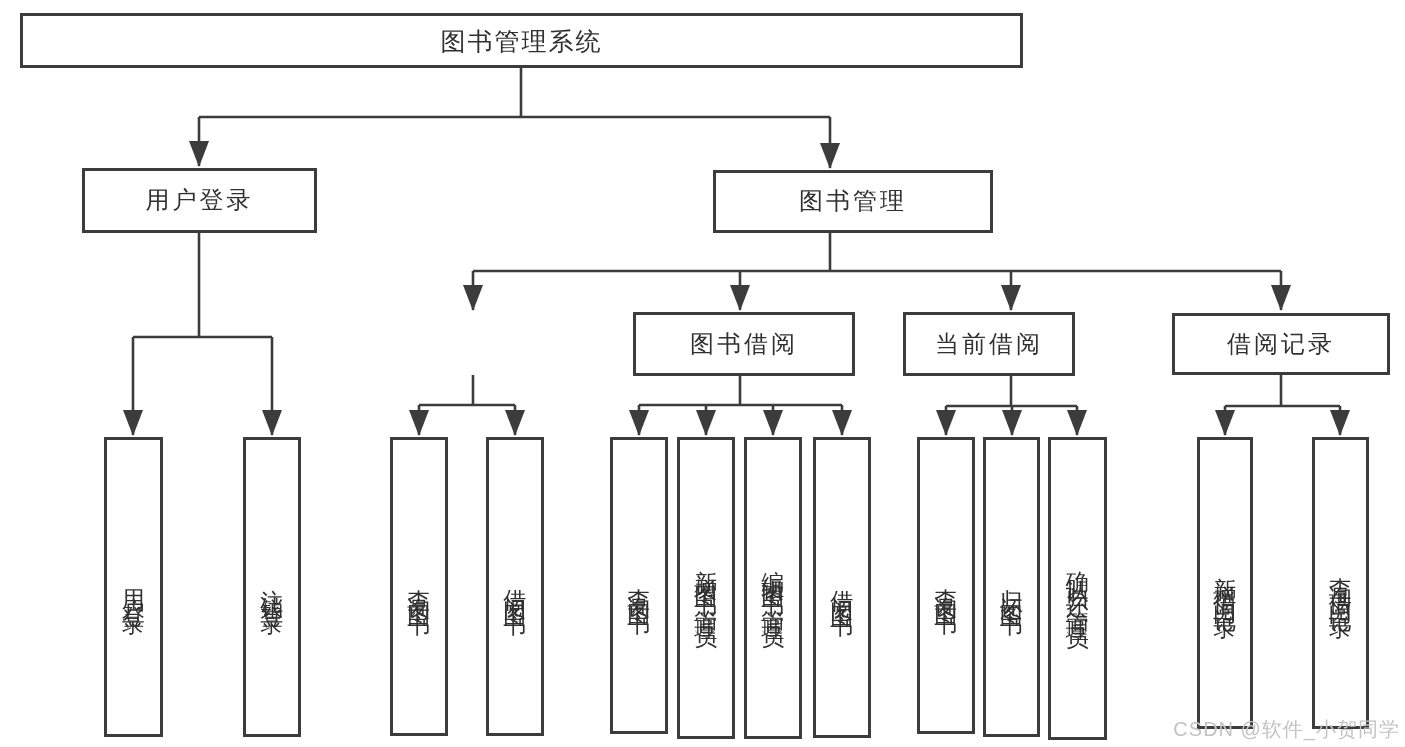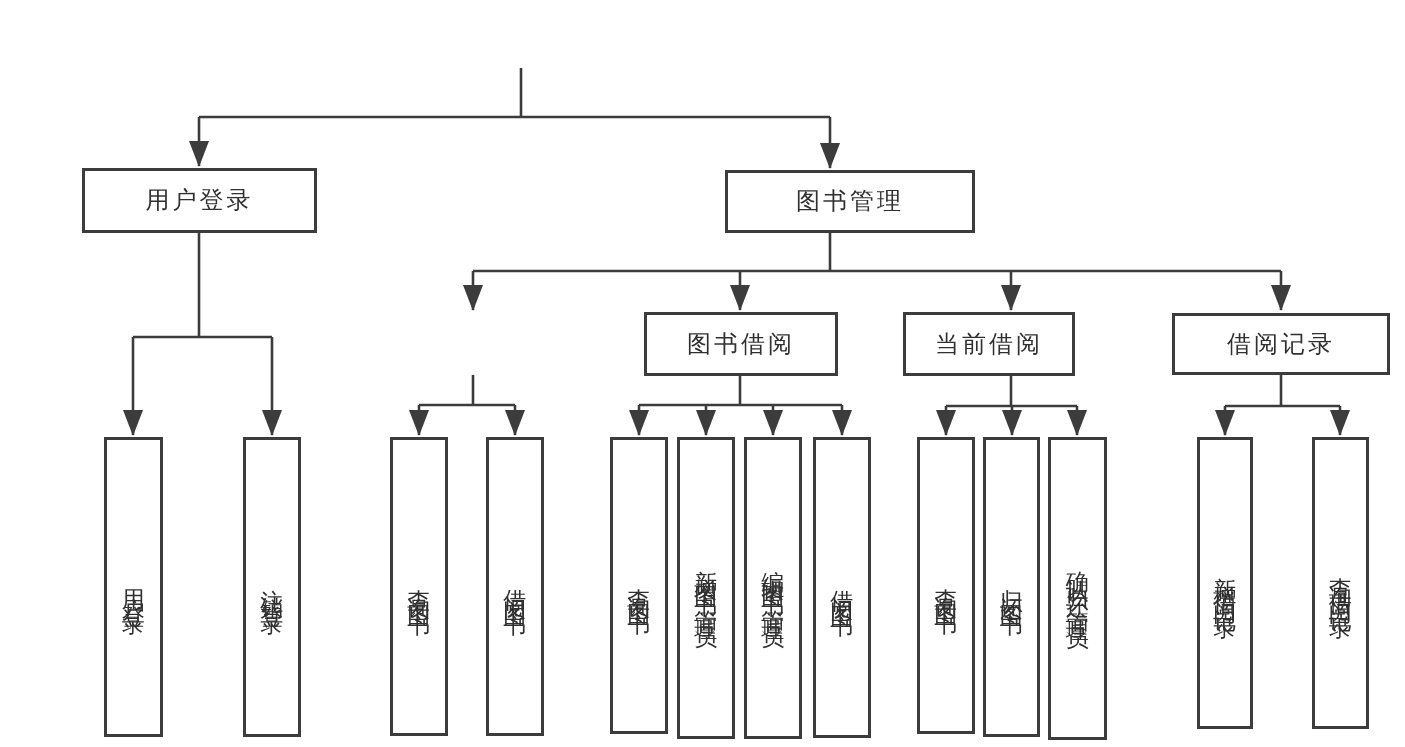--- a/index.html
+++ b/index.html
@@ -99,25 +99,26 @@
     <line x1="842" y1="405" x2="842" y2="435" stroke="#3c3c3c" stroke-width="2.6" marker-end="url(#arrow)"></line>
 
     <line x1="946" y1="406" x2="946" y2="435" stroke="#3c3c3c" stroke-width="2.6" marker-end="url(#arrow)"></line>
     <line x1="1012" y1="406" x2="1012" y2="435" stroke="#3c3c3c" stroke-width="2.6" marker-end="url(#arrow)"></line>
     <line x1="1077" y1="406" x2="1077" y2="435" stroke="#3c3c3c" stroke-width="2.6" marker-end="url(#arrow)"></line>
 
     <line x1="1225" y1="406" x2="1225" y2="435" stroke="#3c3c3c" stroke-width="2.6" marker-end="url(#arrow)"></line>
     <line x1="1340" y1="406" x2="1340" y2="435" stroke="#3c3c3c" stroke-width="2.6" marker-end="url(#arrow)"></line>
   </svg>
 
+  <div class="node h title" style="left:20px; top:13px; width:1003px; height:55px;">图书管理系统</div>
 
   <div class="node h" style="left:82px; top:168px; width:235px; height:65px;">用户登录</div>
-  <div class="node h" style="left:713px; top:170px; width:250px; height:63px;margin-left:12px;">图书管理</div>
+  <div class="node h" style="left:713px; top:170px; width:280px; height:63px;">图书管理</div>
 
-  <div class="node h" style="left:633px; top:312px; width:194px; height:64px;margin-left:11px;">图书借阅</div>
+  <div class="node h" style="left:633px; top:312px; width:222px; height:64px;">图书借阅</div>
   <div class="node h" style="left:903px; top:312px; width:172px; height:64px;">当前借阅</div>
   <div class="node h" style="left:1172px; top:313px; width:218px; height:62px;">借阅记录</div>
 
   <div class="node v" style="left:104px; top:437px; width:59px; height:300px;">用户登录</div>
   <div class="node v" style="left:243px; top:437px; width:58px; height:300px;">注销登录</div>
 
   <div class="node v" style="left:390px; top:437px; width:58px; height:299px;">查询图书</div>
   <div class="node v" style="left:486px; top:437px; width:58px; height:299px;">借阅图书</div>
 
   <div class="node v" style="left:610px; top:437px; width:58px; height:297px;">查询图书</div>
@@ -125,13 +126,14 @@
   <div class="node v" style="left:744px; top:437px; width:58px; height:302px;">编辑图书（管理员）</div>
   <div class="node v" style="left:813px; top:437px; width:58px; height:301px;">借阅图书</div>
 
   <div class="node v" style="left:917px; top:437px; width:58px; height:297px;">查询图书</div>
   <div class="node v" style="left:983px; top:437px; width:57px; height:300px;">归还图书</div>
   <div class="node v" style="left:1048px; top:437px; width:59px; height:303px;">确认归还（管理员）</div>
 
   <div class="node v" style="left:1197px; top:437px; width:56px; height:292px;">新增借阅记录</div>
   <div class="node v" style="left:1312px; top:437px; width:57px; height:292px;">查询借阅记录</div>
 
+  <div class="watermark">CSDN @软件_小贺同学</div>
 </div>
 
 </body></html>

